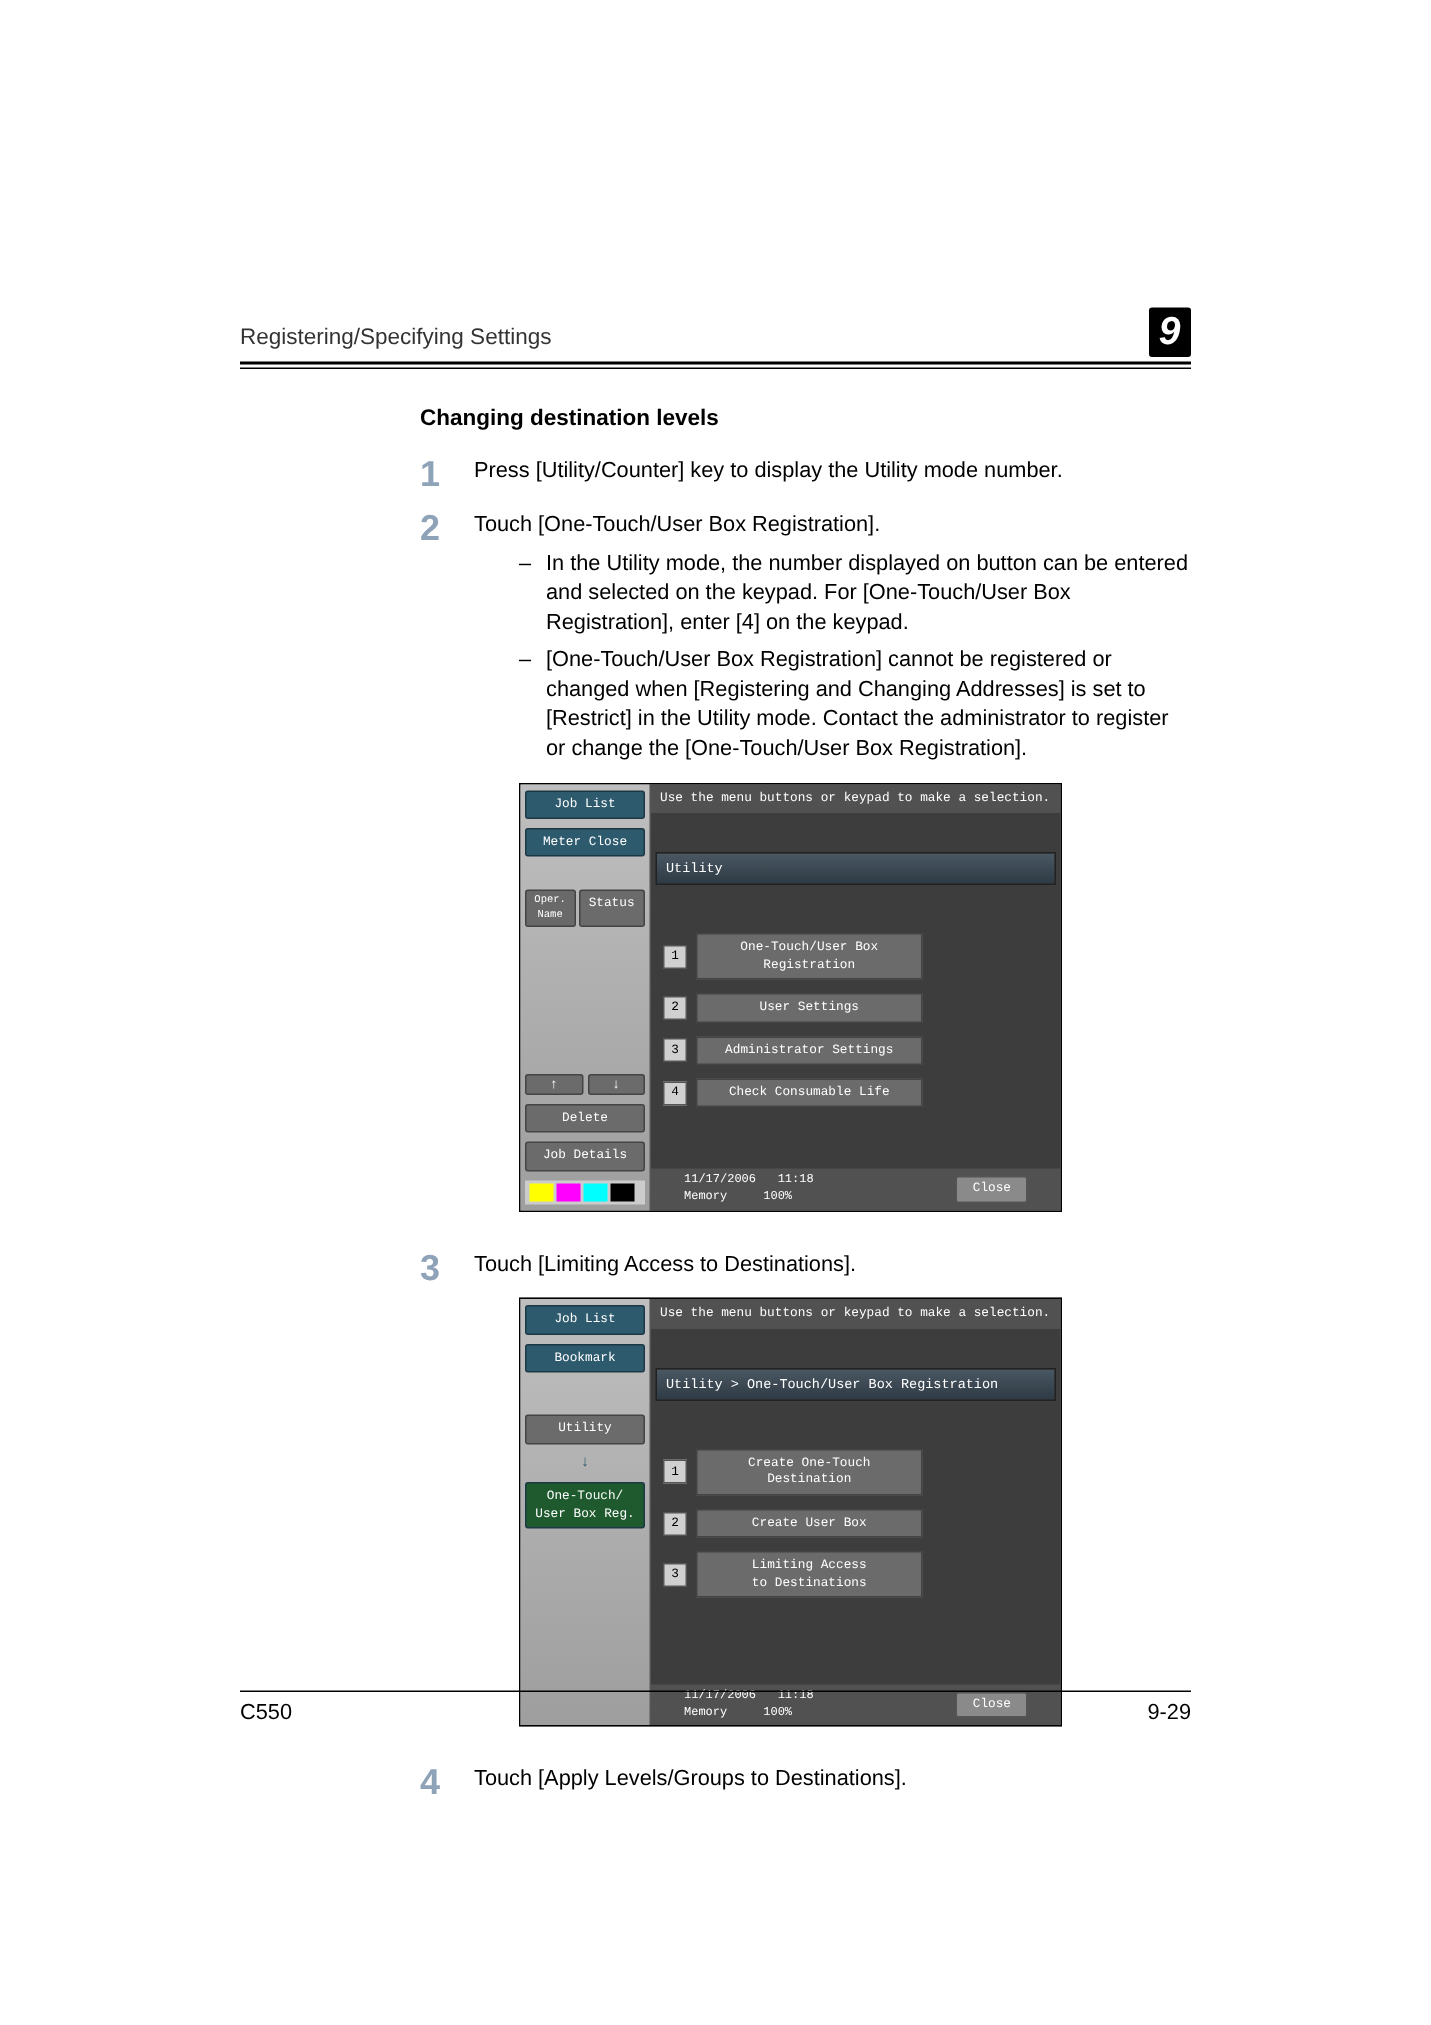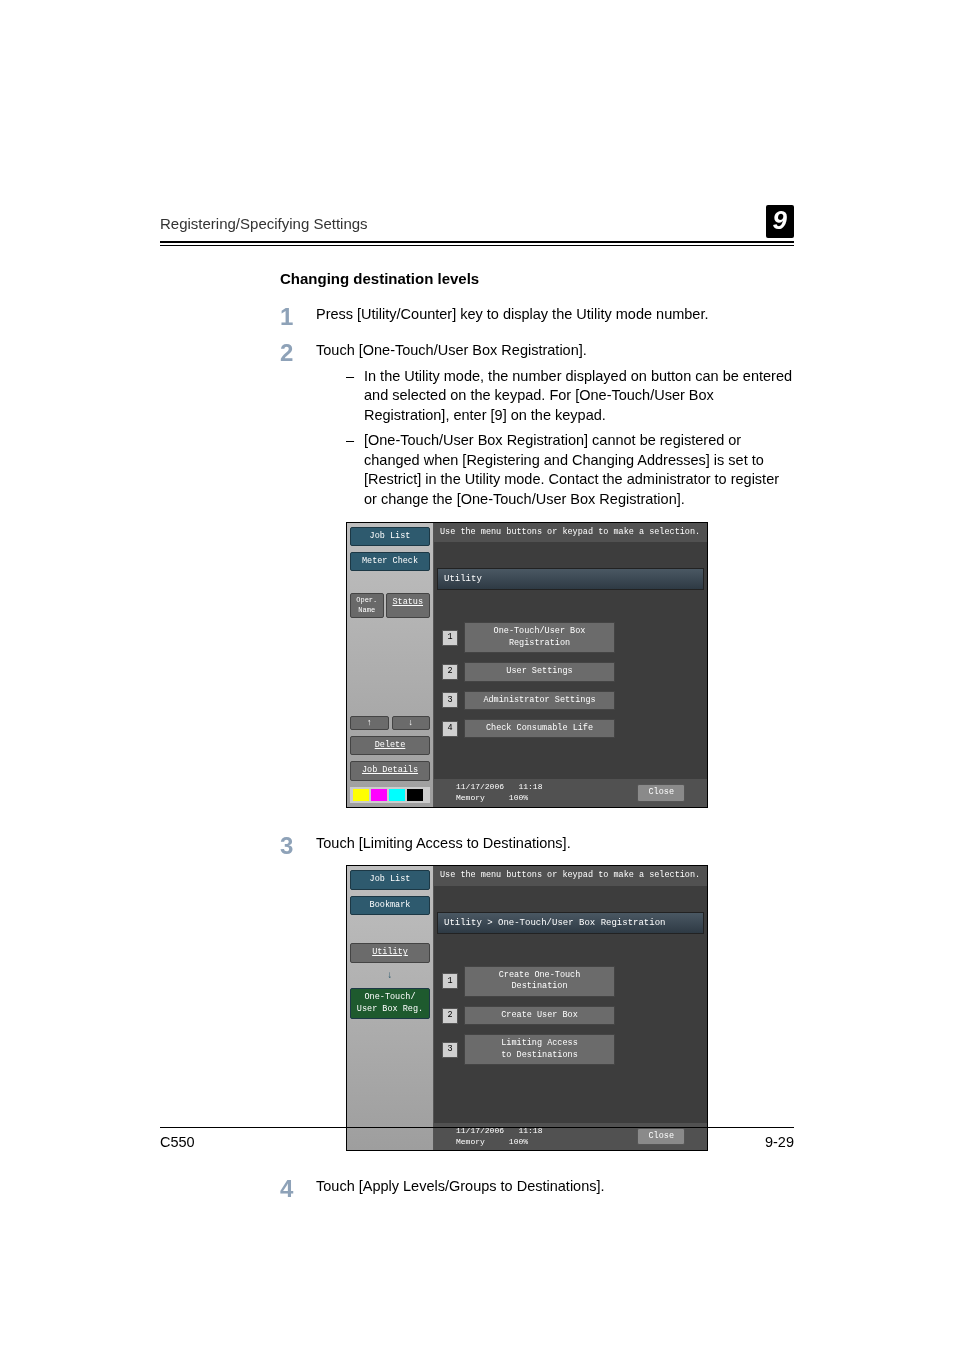--- a/index.html
+++ b/index.html
@@ -19,21 +19,21 @@
   .step-col{flex:1;font-size:14.5px;line-height:1.35;}
   .sub{display:flex;margin:6px 0 0 30px;}
   .dash{width:18px;flex-shrink:0;}
   .sub-body{flex:1;}
   
   .shot{width:360px;margin:12px 0 14px 30px;border:1px solid #000;background:#a8a8a8;font-family:Courier,monospace;}
   .shot .row{display:flex;}
   .shot .left{width:80px;background:linear-gradient(#bfbfbf,#9e9e9e);border-right:1px solid #555;padding:4px 3px;display:flex;flex-direction:column;gap:6px;}
   .shot .right{flex:1;background:#3d3d3d;display:flex;flex-direction:column;gap:23px;}
   .tbtn{background:#2e5a6e;color:#fff;font-size:8.5px;text-align:center;padding:3px 2px;border:1px solid #1c3845;border-radius:2px;}
-  .gbtn{background:#6b6b6b;color:#fff;font-size:8.5px;text-align:center;padding:3px 2px;border:1px solid #444;border-radius:2px;text-decoration:underline;}
+  .gbtn{background:#6b6b6b;color:#fff;font-size:8.5px;text-align:center;padding:3px 2px;border:1px solid #444;border-radius:2px;}
   .hint{color:#fff;font-size:8.5px;padding:4px 6px;background:#515151;}
   .titlebar{background:linear-gradient(#4a5863,#2e3a44);color:#fff;font-size:9px;padding:4px 6px;border:1px solid #222;margin:3px;}
   .optwrap{padding:6px 8px 14px 8px;display:flex;flex-direction:column;gap:9px;min-height:120px;}
   .opt{display:flex;align-items:center;gap:6px;}
   .opt .num{width:14px;height:14px;background:#d0d0d0;color:#000;font-size:8.5px;display:flex;align-items:center;justify-content:center;border:1px solid #555;}
   .opt .lbl{flex:0 0 145px;background:#6b6b6b;color:#fff;font-size:8.5px;text-align:center;padding:3px 2px;border:1px solid #444;}
   .statusbar{display:flex;align-items:center;background:#515151;color:#fff;font-size:8px;padding:3px 22px;}
   .closebtn{margin-left:auto;background:#8a8a8a;color:#fff;font-size:8.5px;padding:2px 10px;border:1px solid #555;border-radius:2px;text-align:right;}
   .toner{display:flex;gap:2px;padding:2px 3px;background:#ccc;}
   .toner span{width:16px;height:12px;}
@@ -66,32 +66,32 @@
     <div class="step-num">1</div>
     <div class="step-col">Press [Utility/Counter] key to display the Utility mode number.</div>
   </div>
 
   <div class="step">
     <div class="step-num">2</div>
     <div class="step-col">
       <div>Touch [One-Touch/User Box Registration].</div>
       <div class="sub">
         <div class="dash">–</div>
-        <div class="sub-body">In the Utility mode, the number displayed on button can be entered and selected on the keypad. For [One-Touch/User Box Registration], enter [9] on the keypad.</div>
+        <div class="sub-body">In the Utility mode, the number displayed on button can be entered and selected on the keypad. For [One-Touch/User Box Registration], enter [4] on the keypad.</div>
       </div>
       <div class="sub">
         <div class="dash">–</div>
         <div class="sub-body">[One-Touch/User Box Registration] cannot be registered or changed when [Registering and Changing Addresses] is set to [Restrict] in the Utility mode. Contact the administrator to register or change the [One-Touch/User Box Registration].</div>
       </div>
 
       <div class="shot">
         <div class="row">
           <div class="left">
             <div class="tbtn">Job List</div>
-            <div class="tbtn">Meter Check</div>
+            <div class="tbtn">Meter Close</div>
             <div style="height:10px"></div>
             <div style="display:flex;gap:2px">
               <div class="pill" style="flex:1;font-size:7px;white-space:pre">Oper.
 Name</div>
               <div class="gbtn" style="flex:1.4">Status</div>
             </div>
             <div style="flex:1"></div>
             <div class="miniarrows">
               <div>↑</div>
               <div>↓</div>

